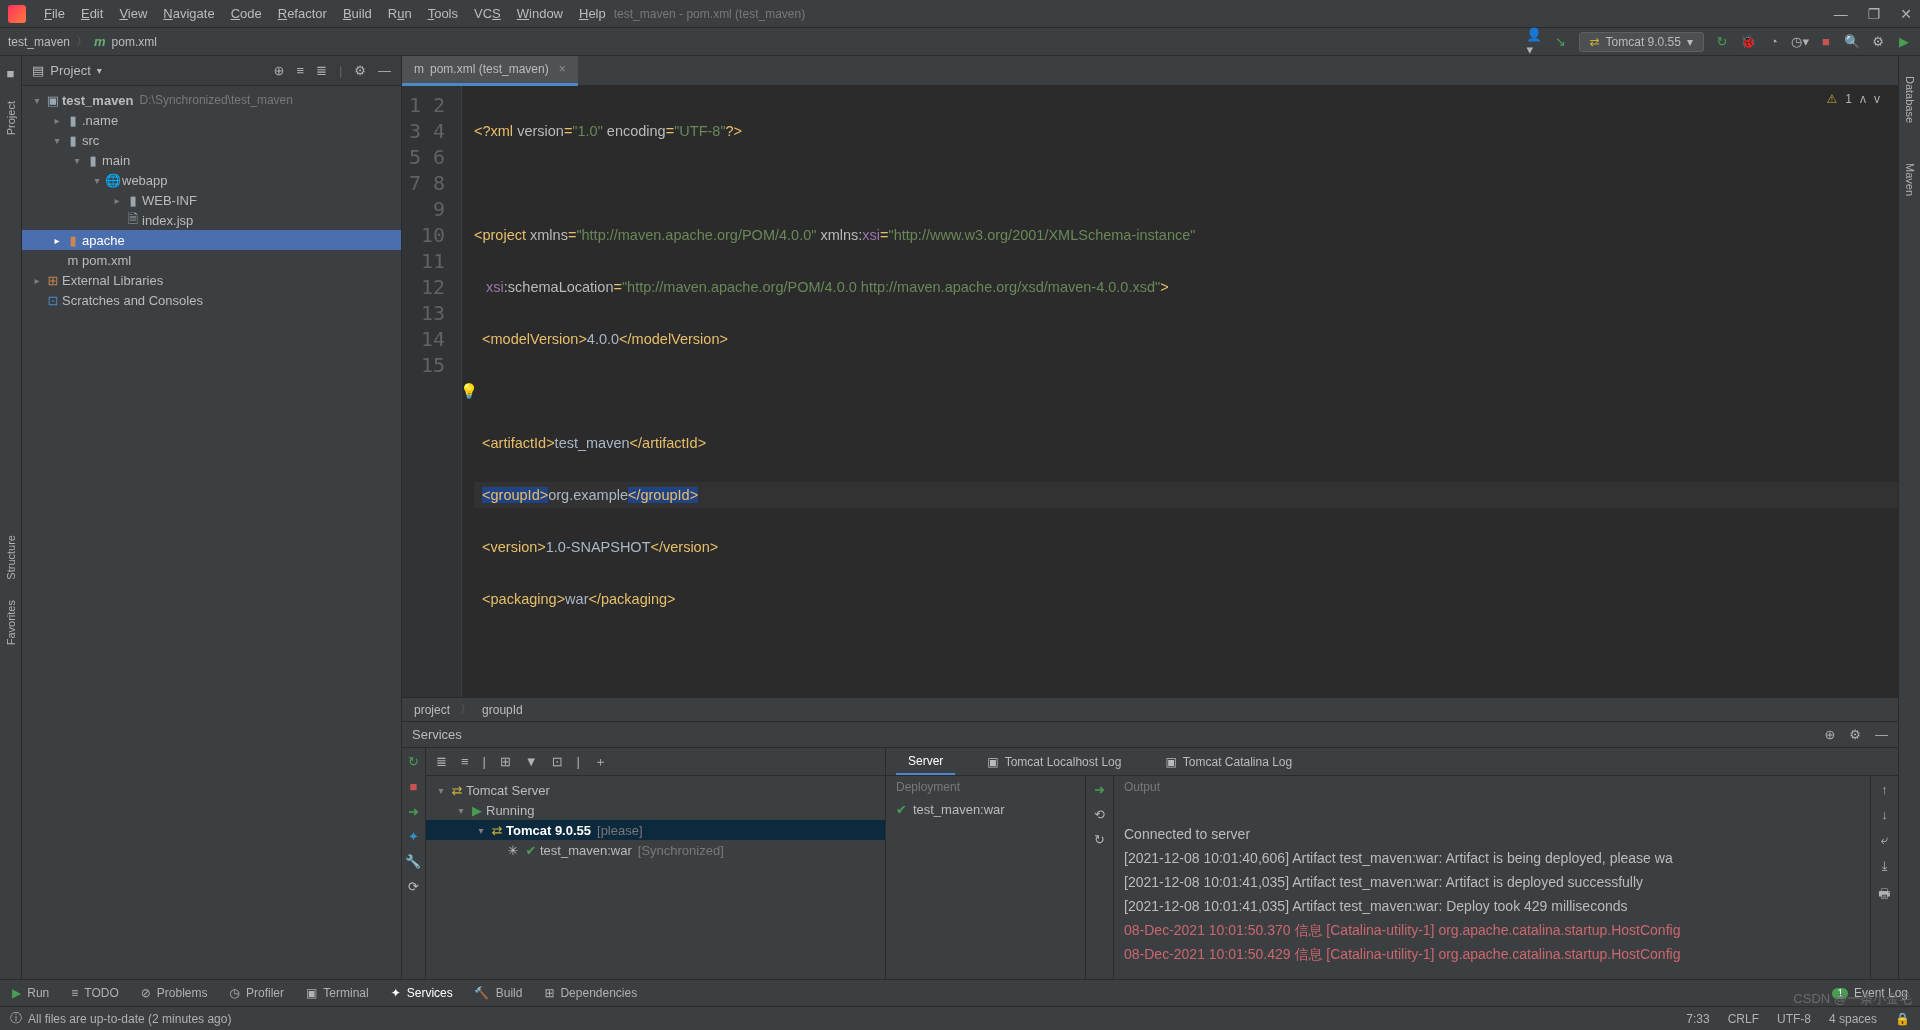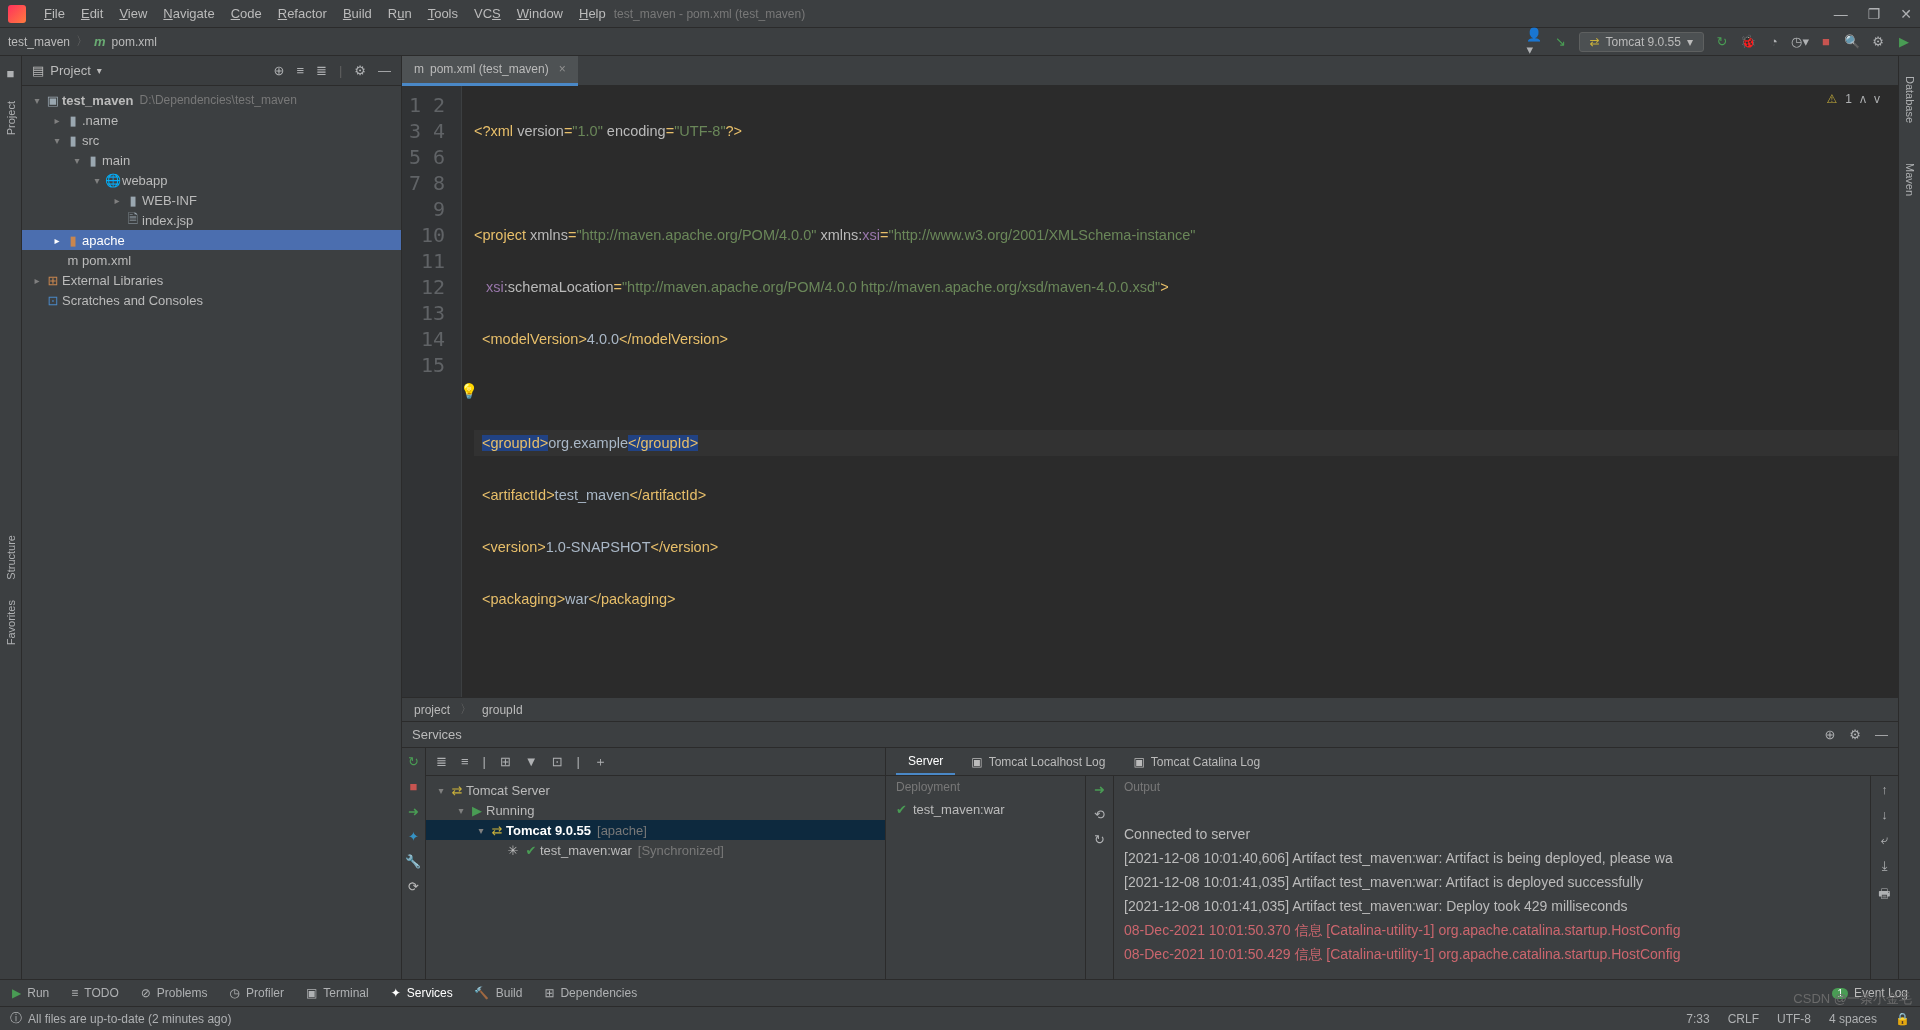--- a/index.html
+++ b/index.html
@@ -85,21 +85,21 @@
 .svc-left-toolbar { width: 24px; background: #3c3f41; border-right: 1px solid #2b2b2b; display: flex; flex-direction: column; align-items: center; padding-top: 6px; gap: 10px; }
 .svc-left-toolbar span { font-size: 13px; }
 
 .svc-tree-col { width: 460px; border-right: 1px solid #2b2b2b; display: flex; flex-direction: column; }
 .svc-toolbar { height: 28px; display: flex; align-items: center; gap: 14px; padding: 0 10px; border-bottom: 1px solid #2b2b2b; color: #afb1b3; }
 .svc-tree { flex: 1; padding-top: 4px; }
 .svc-tree .tree-row.selected { background: #0d293e; }
 .svc-tree .status { color: #787878; margin-left: 6px; }
 
 .svc-right { flex: 1; display: flex; flex-direction: column; min-width: 0; }
-.svc-tabs { height: 28px; display: flex; align-items: center; border-bottom: 1px solid #2b2b2b; gap: 4px; padding-left: 10px; }
+.svc-tabs { height: 28px; display: flex; align-items: center; border-bottom: 1px solid #2b2b2b; gap: 20px; padding-left: 10px; }
 .svc-tab { padding: 5px 12px; font-size: 12px; color: #bbbbbb; cursor: pointer; display: flex; align-items: center; gap: 6px; }
 .svc-tab.active { color: #fff; border-bottom: 2px solid #4a88c7; }
 .svc-content { flex: 1; display: flex; min-height: 0; }
 .svc-deploy { width: 200px; border-right: 1px solid #2b2b2b; }
 .svc-deploy-hdr { padding: 4px 10px; color: #787878; font-size: 12px; }
 .svc-deploy-item { padding: 4px 10px; display: flex; align-items: center; gap: 6px; font-size: 13px; }
 .svc-output-col { flex: 1; display: flex; min-width: 0; }
 .svc-out-toolbar { width: 28px; border-right: 1px solid #2b2b2b; display: flex; flex-direction: column; align-items: center; padding-top: 6px; gap: 10px; color: #afb1b3; }
 .svc-output { flex: 1; min-width: 0; display: flex; flex-direction: column; }
 .svc-output-hdr { padding: 4px 10px; color: #787878; font-size: 12px; }
@@ -196,21 +196,21 @@
         <span style="color:#606060">|</span>
         <span>⚙</span>
         <span>—</span>
       </div>
     </div>
     <div class="project-tree">
       <div class="tree-row" style="padding-left:8px">
         <span class="arrow">▾</span>
           <span class="icon folder-icon">▣</span>
         <span class="label" style="font-weight:600">test_maven</span>
-        <span class="path">D:\Dependencies\test_maven</span>
+        <span class="path">D:\Synchronized\test_maven</span>
       </div>
       <div class="tree-row" style="padding-left:28px">
         <span class="arrow">▸</span>
           <span class="icon folder-icon">▮</span>
         <span class="label">.name</span>
       </div>
       <div class="tree-row" style="padding-left:28px">
         <span class="arrow">▾</span>
           <span class="icon folder-icon">▮</span>
         <span class="label">src</span>
@@ -283,22 +283,22 @@
 14
 15
       </div>
       <div class="code">
 <div class="line"><span class="tag">&lt;?xml </span><span class="attr">version</span><span class="tag">=</span><span class="str">"1.0"</span> <span class="attr">encoding</span><span class="tag">=</span><span class="str">"UTF-8"</span><span class="tag">?&gt;</span></div>
 <div class="line"></div>
 <div class="line"><span class="tag">&lt;project </span><span class="attr">xmlns</span><span class="tag">=</span><span class="str">"http://maven.apache.org/POM/4.0.0"</span> <span class="attr">xmlns:</span><span class="ns">xsi</span><span class="tag">=</span><span class="str">"http://www.w3.org/2001/XMLSchema-instance"</span></div>
 <div class="line">   <span class="ns">xsi</span><span class="attr">:</span><span class="attr">schemaLocation</span><span class="tag">=</span><span class="str">"http://maven.apache.org/POM/4.0.0 http://maven.apache.org/xsd/maven-4.0.0.xsd"</span><span class="tag">&gt;</span></div>
 <div class="line">  <span class="tag">&lt;modelVersion&gt;</span><span class="txt">4.0.0</span><span class="tag">&lt;/modelVersion&gt;</span></div>
 <div class="line"><span class="bulb">💡</span></div>
+<div class="line">  <span class="tag">&lt;artifactId&gt;</span><span class="txt">test_maven</span><span class="tag">&lt;/artifactId&gt;</span></div>
 <div class="line caret-line">  <span class="tag" style="background:#214283">&lt;groupId&gt;</span><span class="txt">org.example</span><span class="tag" style="background:#214283">&lt;/groupId&gt;</span></div>
-<div class="line">  <span class="tag">&lt;artifactId&gt;</span><span class="txt">test_maven</span><span class="tag">&lt;/artifactId&gt;</span></div>
 <div class="line">  <span class="tag">&lt;version&gt;</span><span class="txt">1.0-SNAPSHOT</span><span class="tag">&lt;/version&gt;</span></div>
 <div class="line">  <span class="tag">&lt;packaging&gt;</span><span class="txt">war</span><span class="tag">&lt;/packaging&gt;</span></div>
 <div class="line"></div>
 <div class="line">  <span class="tag">&lt;name&gt;</span><span class="txt">test_maven Maven Webapp</span><span class="tag">&lt;/name&gt;</span></div>
 
 
 
       </div>
       <div class="editor-warn">
         <span class="warn-tri">⚠</span>
@@ -350,21 +350,21 @@
             </div>
             <div class="tree-row" style="padding-left:28px">
               <span class="arrow">▾</span>
                 <span class="icon green">▶</span>
               <span class="label">Running</span>
             </div>
             <div class="tree-row selected" style="padding-left:48px">
               <span class="arrow">▾</span>
                 <span class="icon" style="color:#c9b03b">⇄</span>
               <span class="label" style="font-weight:600">Tomcat 9.0.55</span>
-              <span class="status">[apache]</span>
+              <span class="status">[please]</span>
             </div>
             <div class="tree-row" style="padding-left:78px">
               <span class="icon">✳</span>
                 <span class="icon green">✔</span>
               <span class="label">test_maven:war</span>
               <span class="status">[Synchronized]</span>
             </div>
           </div>
         </div>
         <div class="svc-right">

